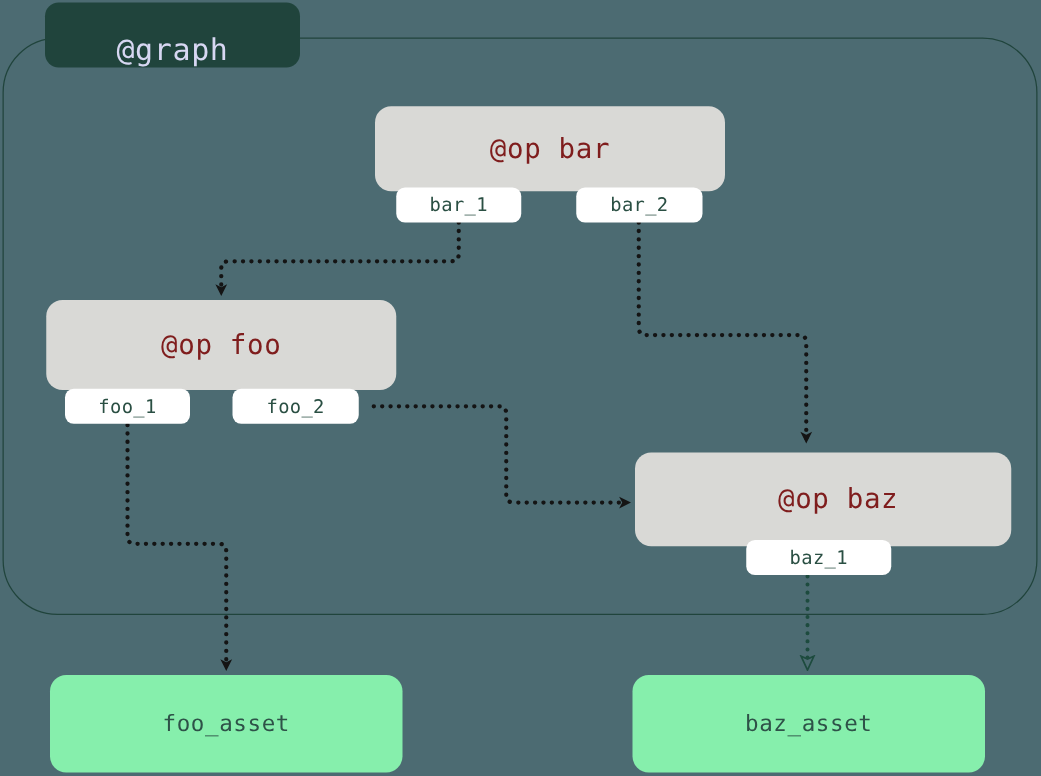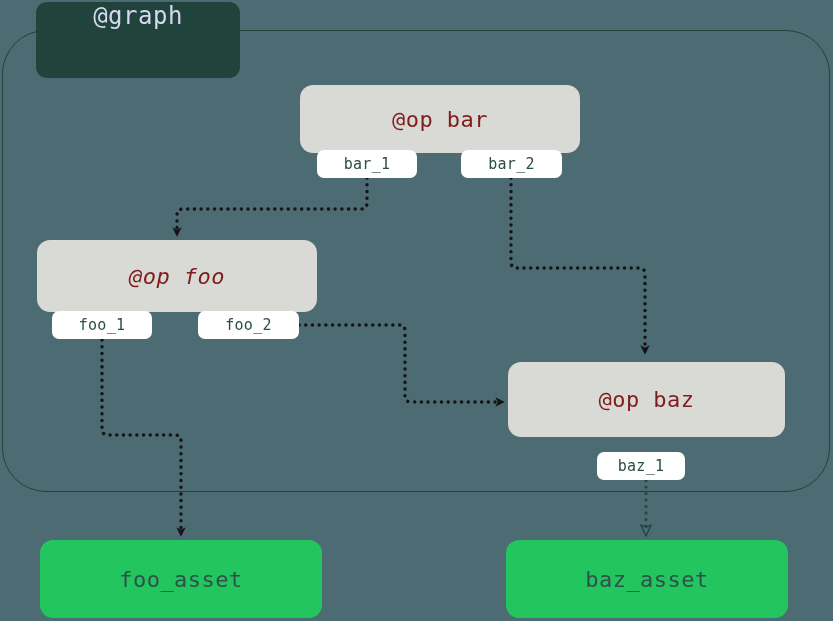--- a/index.html
+++ b/index.html
@@ -34,25 +34,25 @@
     border: 1.6px solid #20443c;
     border-radius: 44px;
     box-sizing: border-box;
     background: transparent;
   }
   .graph-label {
     position: absolute;
     left: 36px;
     top: 2px;
     width: 204px;
-    height: 76px;
+    height: 52px;
     background: #20443c;
     border-radius: 11px;
     display: flex;
-    align-items: flex-start;
+    align-items: flex-end;
     justify-content: center;
     color: #d7d7f2;
     font-size: 24px;
     letter-spacing: 0.5px;
   }
 
   
   .op-node {
     position: absolute;
     background: #d9d9d6;
@@ -73,27 +73,27 @@
     align-items: center;
     justify-content: center;
     color: #2a4f43;
     font-size: 15px;
     letter-spacing: 0.3px;
   }
 
   
   .asset-node {
     position: absolute;
-    background: #22c55e;
+    background: #86efac;
     border-radius: 13px;
     display: flex;
     align-items: center;
     justify-content: center;
     color: #2e5248;
-    font-size: 22px;
+    font-size: 18px;
     letter-spacing: 0.5px;
   }
 </style>
 </head>
 <body>
 
 <div id="stage">
 
   <svg id="edge-layer" viewBox="0 0 833 621" xmlns="http://www.w3.org/2000/svg">
     <defs>
@@ -125,34 +125,34 @@
   <div class="op-node" style="left:300px; top:85px; width:280px; height:68px;">
     <span>@op bar</span>
   </div>
   <div class="port" style="left:317px; top:150px; width:100px;">
     <span>bar_1</span>
   </div>
   <div class="port" style="left:461px; top:150px; width:101px;">
     <span>bar_2</span>
   </div>
 
-  <div class="op-node" style="left:37px; top:240px; width:280px; height:72px;font-style:italic;">
+  <div class="op-node" style="left:37px; top:240px; width:280px; height:72px;">
     <span>@op foo</span>
   </div>
   <div class="port" style="left:52px; top:311px; width:100px;text-align:center;">
     <span>foo_1</span>
   </div>
-  <div class="port" style="left:198px; top:311px; width:101px;">
+  <div class="port" style="left:186px; top:311px; width:101px;">
     <span>foo_2</span>
   </div>
 
-  <div class="op-node" style="left:508px; top:362px; width:277px; height:75px;">
+  <div class="op-node" style="left:508px; top:362px; width:277px; height:75px;padding-left:24px;">
     <span>@op baz</span>
   </div>
-  <div class="port" style="left:597px; top:432px; width:88px;margin-top:20px;">
+  <div class="port" style="left:597px; top:432px; width:116px;">
     <span>baz_1</span>
   </div>
 
   <div class="asset-node" style="left:40px; top:540px; width:282px; height:78px;">
     <span>foo_asset</span>
   </div>
 
   <div class="asset-node" style="left:506px; top:540px; width:282px; height:78px;">
     <span>baz_asset</span>
   </div>

